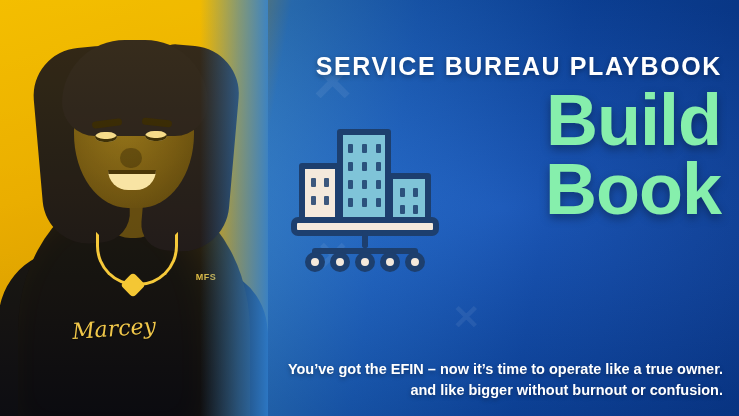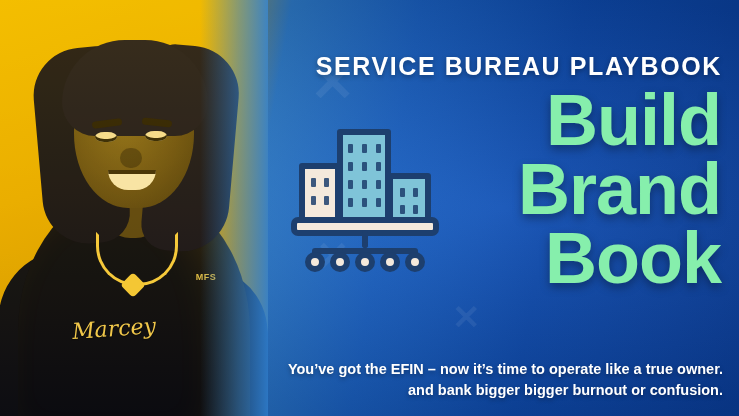--- a/index.html
+++ b/index.html
@@ -314,22 +314,21 @@
         <rect x="118" y="95" width="5" height="9" rx="1"></rect>
         <rect x="131" y="95" width="5" height="9" rx="1"></rect>
       </g>
     </svg>
   </div>
 
   <div class="kicker">SERVICE BUREAU PLAYBOOK</div>
 
   <div class="bigwords">
     <div>Build</div>
-    <div>Brand</div>
     <div>Book</div>
   </div>
 
   <div class="subcopy">
     <div>You’ve got the EFIN – now it’s time to operate like a true owner.</div>
-    <div>and bank bigger bigger burnout or confusion.</div>
+    <div>and like bigger without burnout or confusion.</div>
   </div>
 
 </div>
 
 </body></html>

